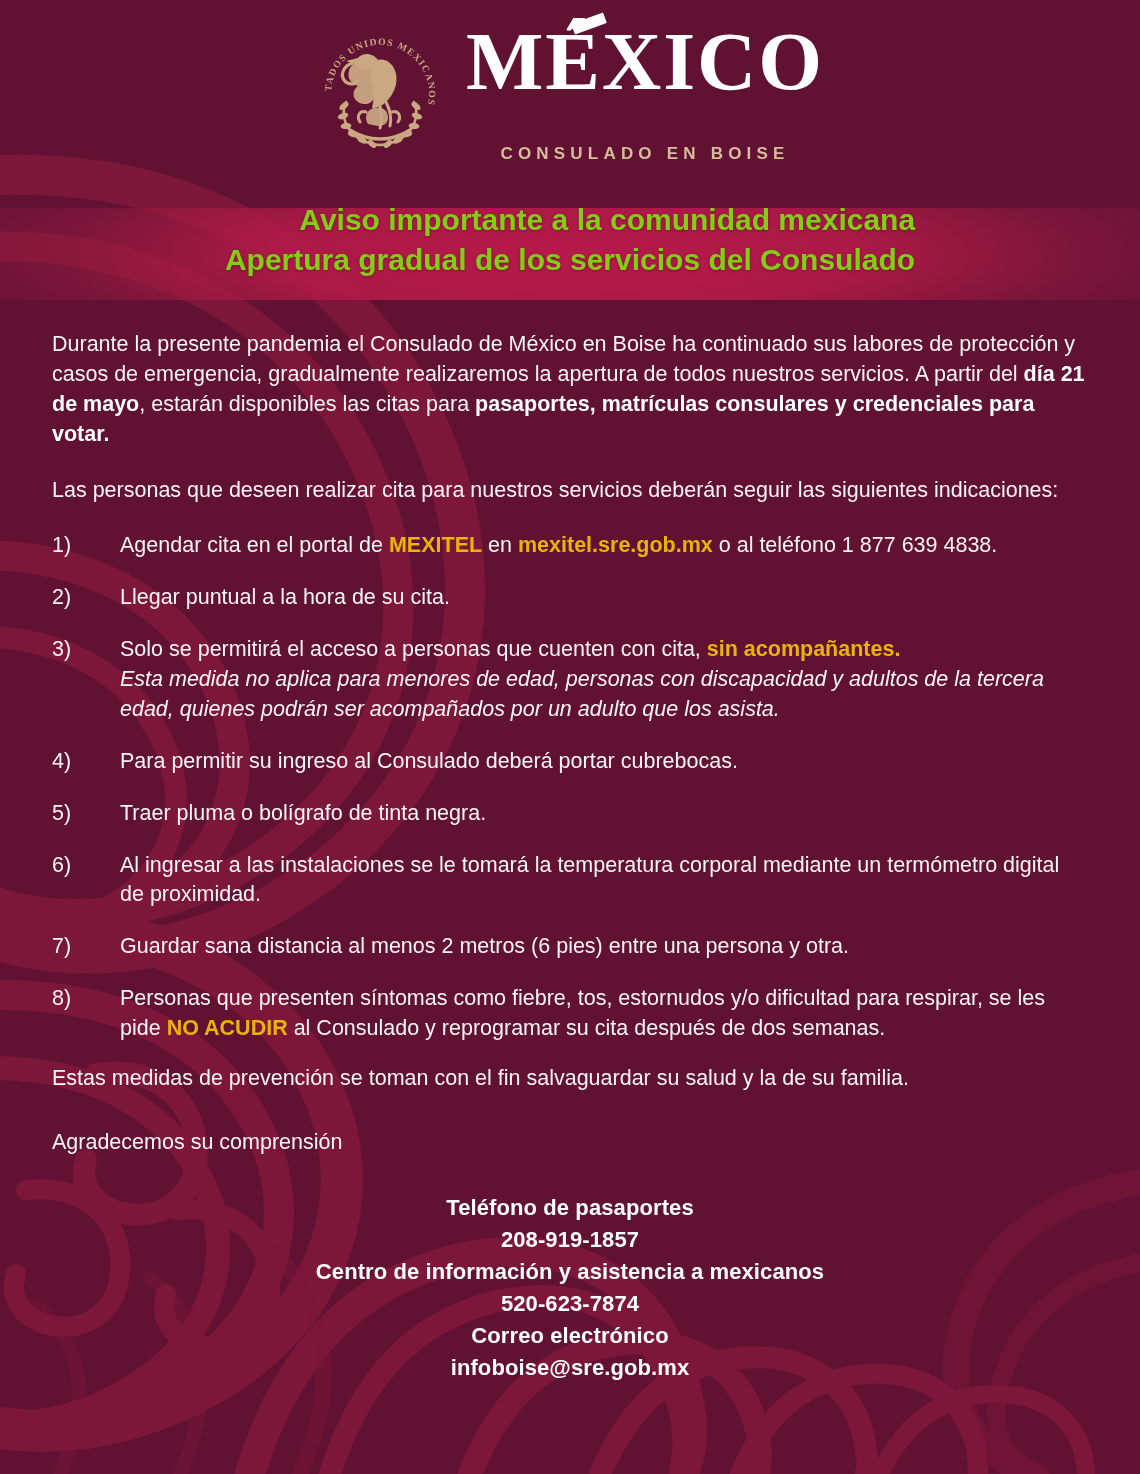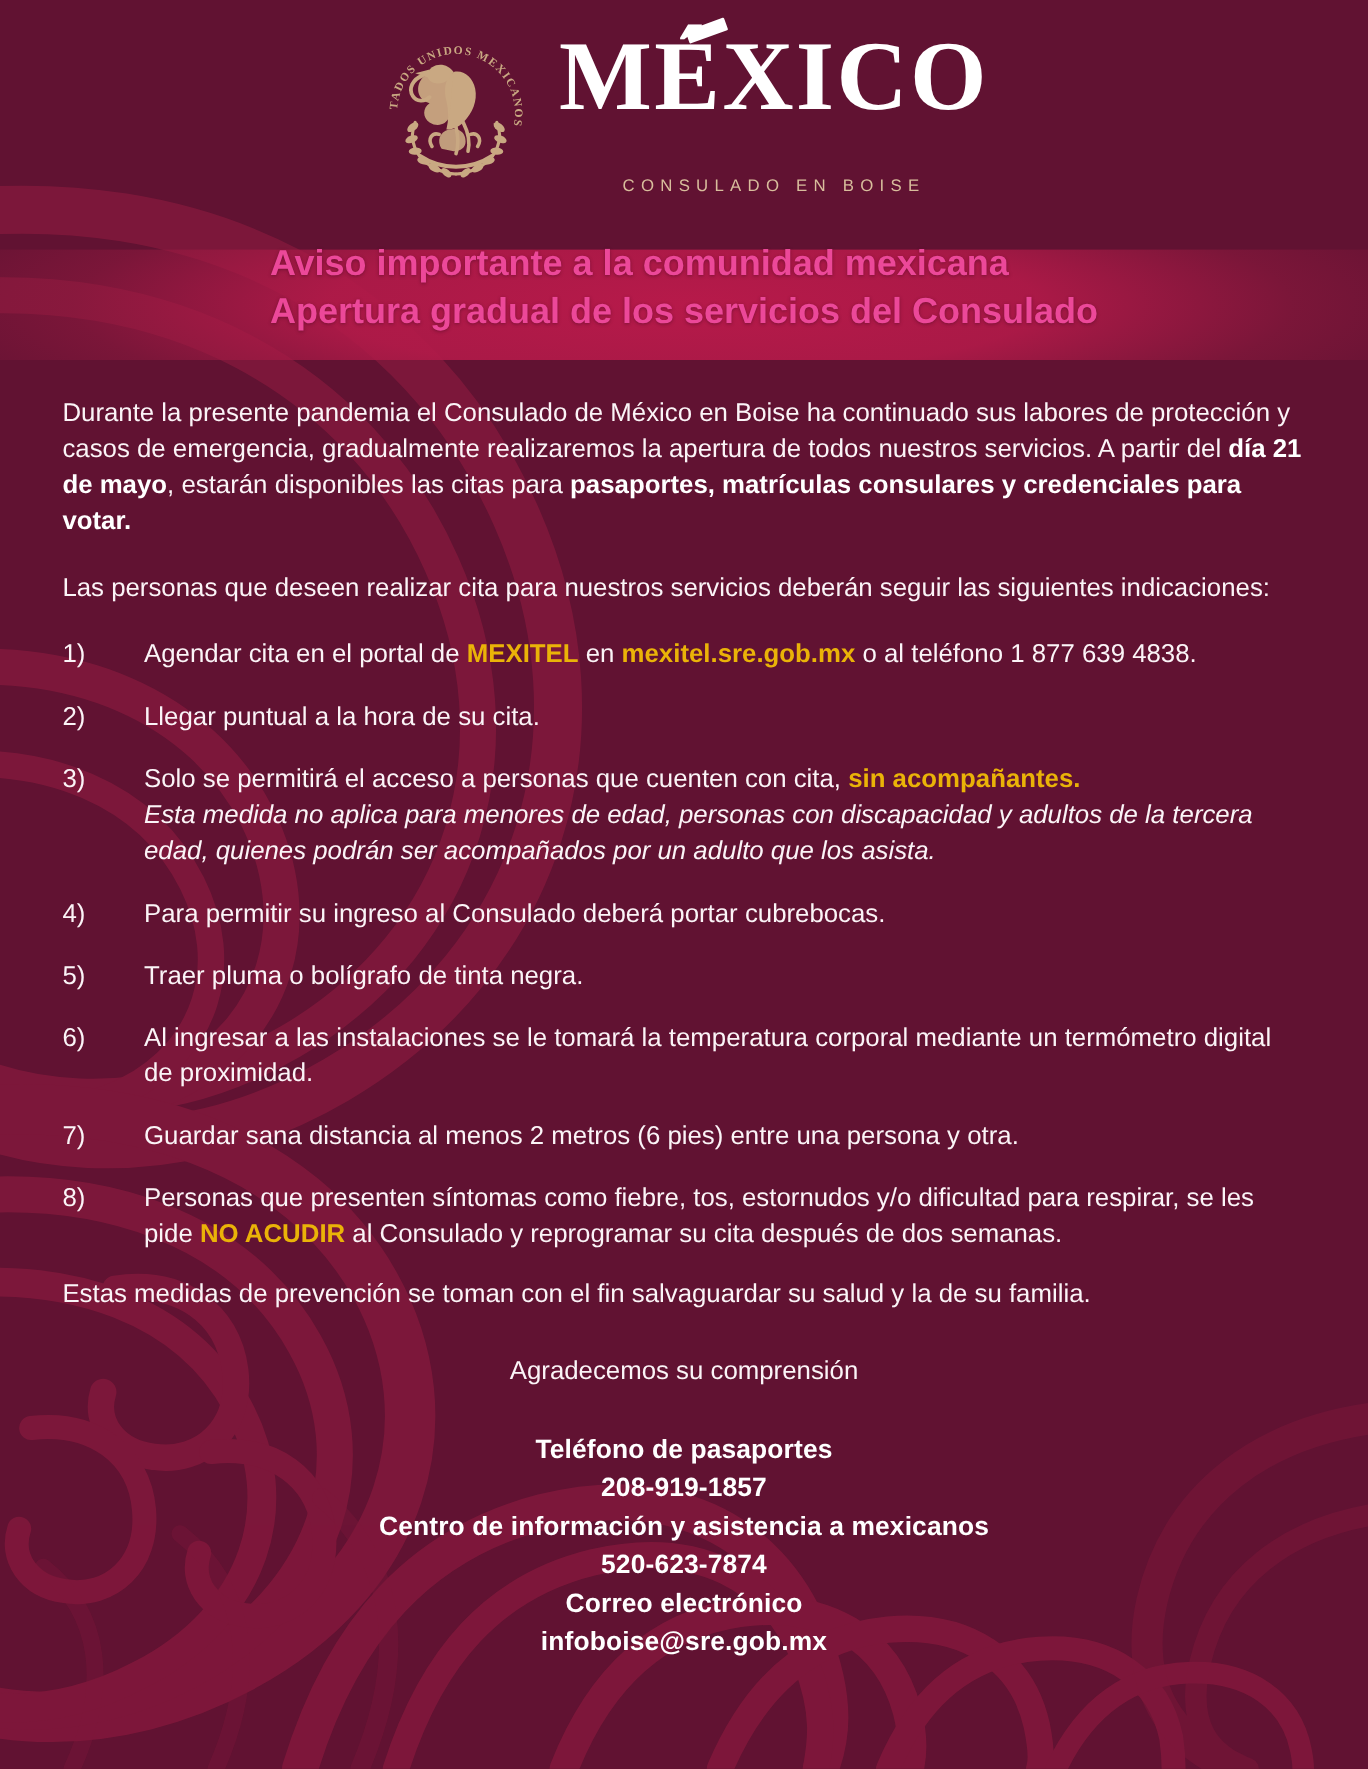--- a/index.html
+++ b/index.html
@@ -53,22 +53,22 @@
   .mexico-word .acc{
     position:absolute;
     width:34px;height:11px;
     background:#ffffff;
     transform:rotate(-20deg);
     left:106px;top:-6px;
     border-radius:1px;
   }
   .consulado-line{
     margin-top:9px;
-    font-size:14px;
-    font-weight:400;
+    font-size:17px;
+    font-weight:700;
     letter-spacing:5.2px;
     color:#d8bd9c;
     white-space:nowrap;
   }
 
   
   .banner-wrap{
     position:relative;z-index:3;
     height:120px;
     display:flex;
@@ -81,25 +81,25 @@
     top:28px;height:92px;
     background:
       radial-gradient(ellipse 62% 150% at 50% 50%,
         rgba(186,26,75,0.96) 0%,
         rgba(178,26,73,0.90) 42%,
         rgba(150,26,64,0.48) 72%,
         rgba(97,18,50,0.0) 100%);
     z-index:-1;
   }
   .banner-text{
-    text-align:left;
+    text-align:right;
     font-size:30px;
     font-weight:600;
     line-height:1.32;
-    color:#ec4899;
+    color:#84cc16;
     text-shadow:0 1px 3px rgba(60,8,28,0.45);
   }
 
   
   .content{
     position:relative;z-index:3;
     padding:30px 52px 0 52px;
     box-sizing:border-box;
     font-size:21.5px;
     line-height:1.39;
@@ -127,21 +127,21 @@
   }
   .li.tight{margin-bottom:20px;}
 
   .closing{
     margin:4px 0 0 0;
     font-size:21.5px;
     line-height:1.39;
   }
 
   .thanks{
-    text-align:center;
+    text-align:left;
     font-size:21.5px;
     margin-top:34px;
   }
 
   
   .contact{
     position:relative;z-index:3;
     text-align:center;
     margin-top:34px;
     font-weight:700;

